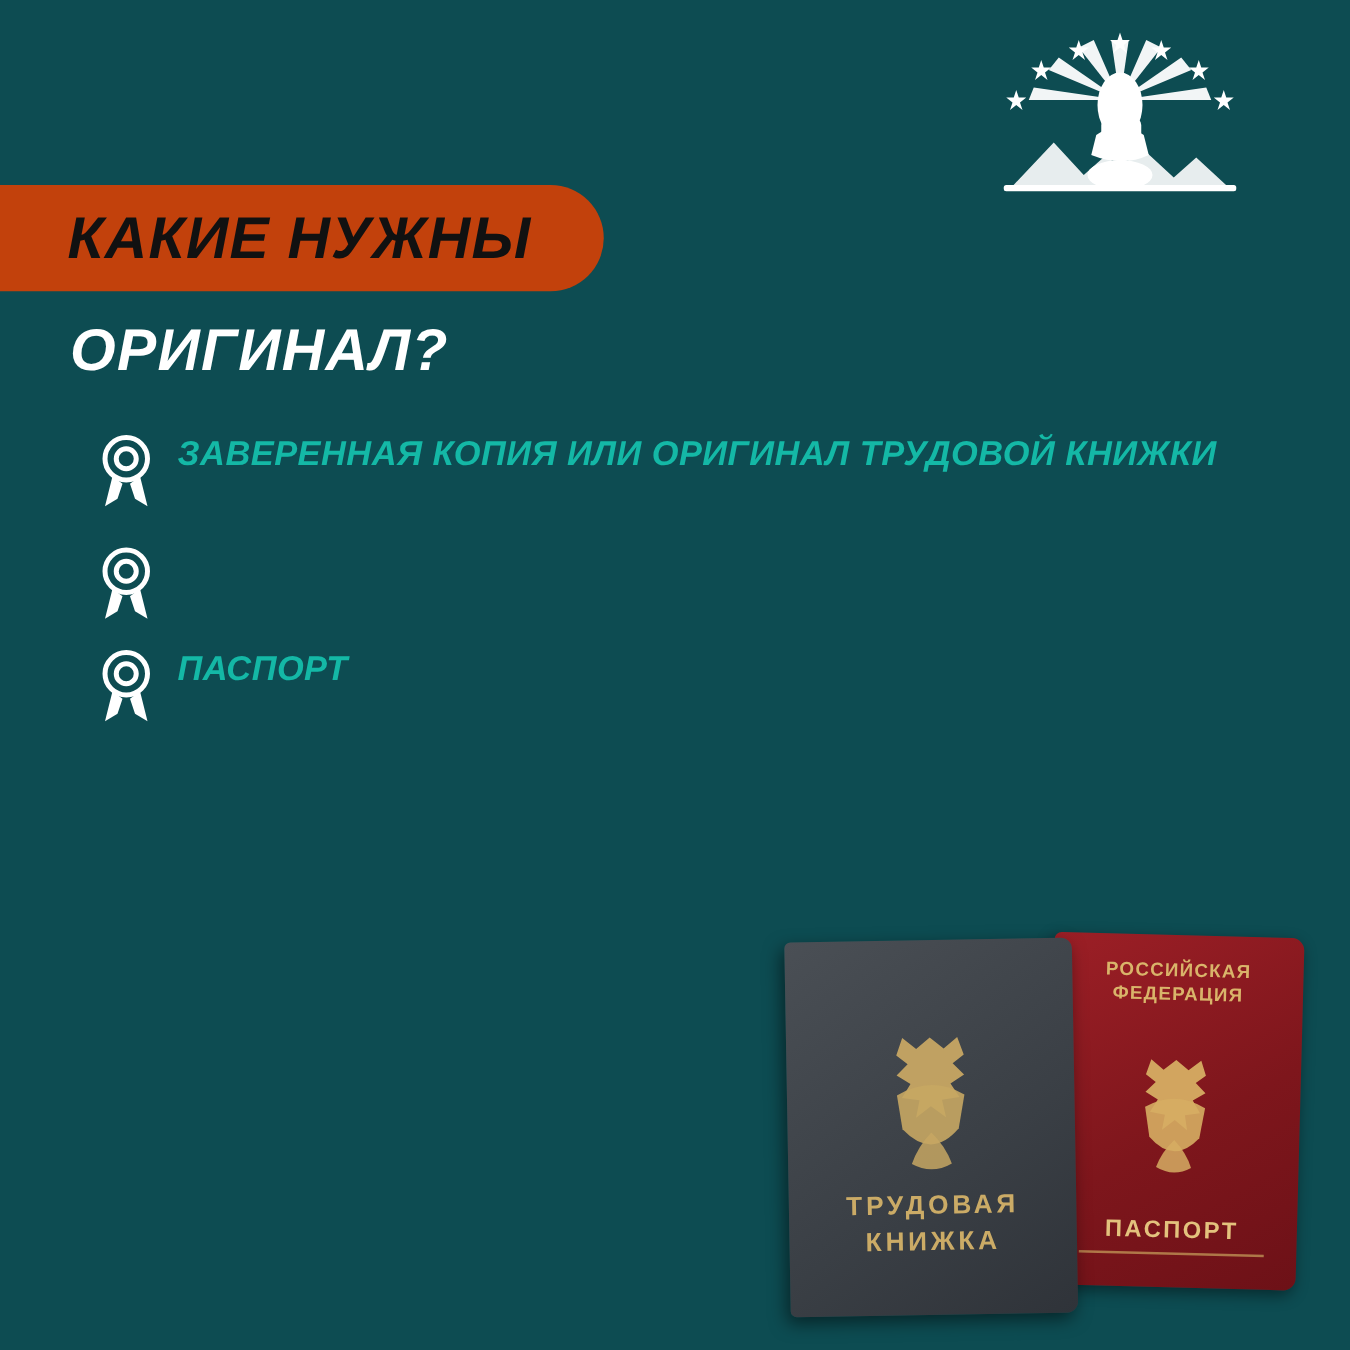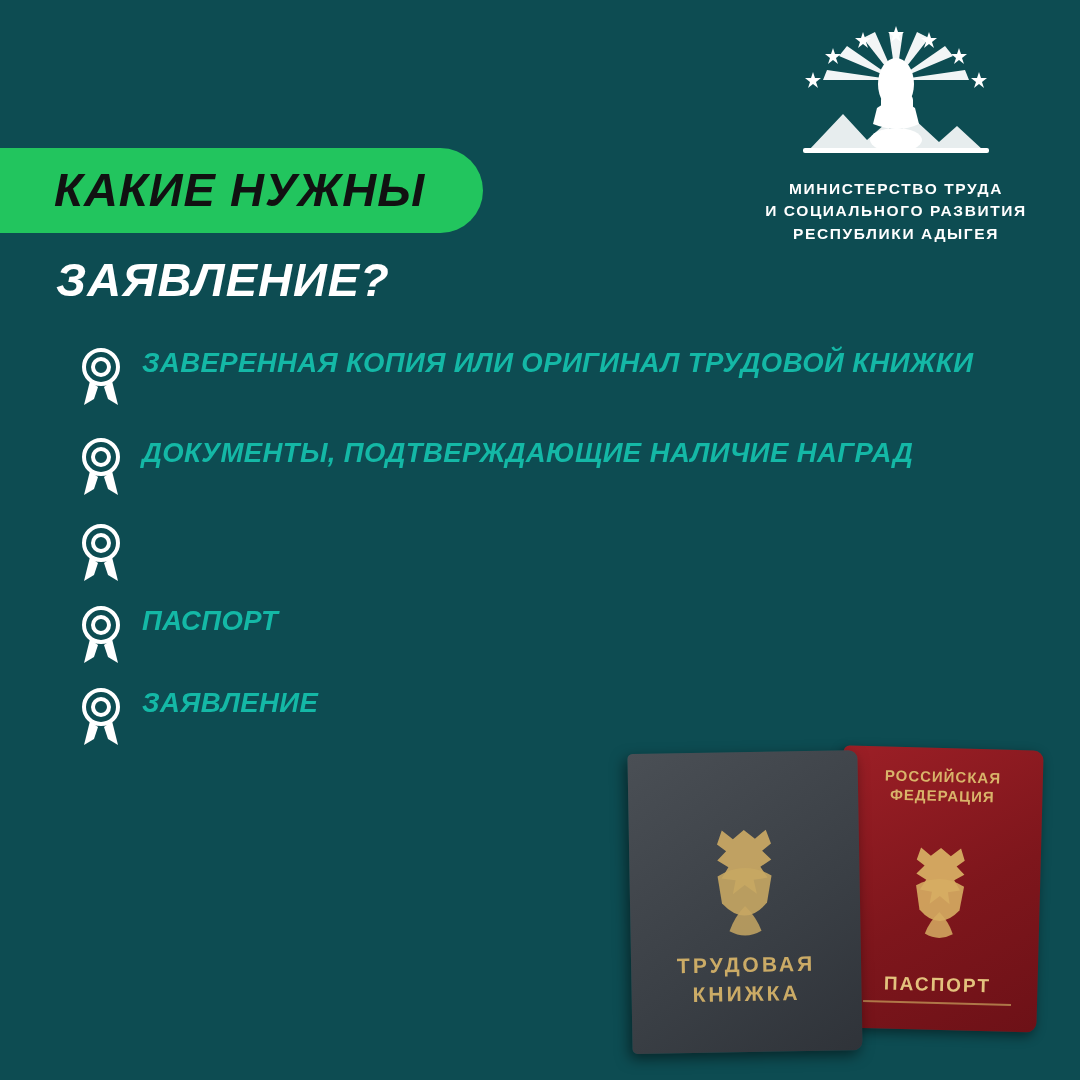--- a/index.html
+++ b/index.html
@@ -36,21 +36,21 @@
     letter-spacing: 1.6px;
     line-height: 1.45;
     text-transform: uppercase;
   }
 
   
   .title-pill {
     position: absolute;
     left: 0;
     top: 148px;
-    background: #22c55e;
+    background: #c2410c;
     border-top-right-radius: 60px;
     border-bottom-right-radius: 60px;
     padding: 14px 58px 16px 54px;
     box-sizing: border-box;
   }
   .title-pill span {
     display: block;
     color: #111111;
     font-size: 47px;
     font-weight: bold;
@@ -228,58 +228,42 @@
         <path d="M96 86 q19 -14 38 0 l4 16 q-21 10 -46 0 z"></path>
 
         <path d="M28 128 L62 92 L86 118 L104 102 L130 128 Z" opacity="0.9"></path>
         <path d="M100 128 L132 96 L158 120 L176 104 L202 128 Z" opacity="0.9"></path>
         <rect x="22" y="126" width="186" height="5" rx="2"></rect>
 
         <ellipse cx="115" cy="118" rx="26" ry="12"></ellipse>
       </g>
     </svg>
   </div>
-  <div class="ministry-lines">
-    <div>МИНИСТЕРСТВО ТРУДА</div>
-    <div>И СОЦИАЛЬНОГО РАЗВИТИЯ</div>
-    <div>РЕСПУБЛИКИ АДЫГЕЯ</div>
-  </div>
 </div>
 
 <div class="title-pill">
   <span>КАКИЕ НУЖНЫ</span>
 </div>
-<div class="title-second">ЗАЯВЛЕНИЕ?</div>
+<div class="title-second">ОРИГИНАЛ?</div>
 
 <div class="list">
 
   <div class="item">
     <span class="rosette">
       <svg viewBox="0 0 46 62" width="46" height="62" aria-hidden="true">
         <circle cx="23" cy="20" r="17" fill="none" stroke="#ffffff" stroke-width="4"></circle>
         <circle cx="23" cy="20" r="8" fill="none" stroke="#ffffff" stroke-width="4"></circle>
         <path d="M12 34 L6 58 L16 52 L20 40 Z" fill="#ffffff"></path>
         <path d="M34 34 L40 58 L30 52 L26 40 Z" fill="#ffffff"></path>
       </svg>
     </span>
     <span class="item-text">ЗАВЕРЕННАЯ КОПИЯ ИЛИ ОРИГИНАЛ ТРУДОВОЙ КНИЖКИ</span>
   </div>
 
 
-  <div class="item tight">
-    <span class="rosette">
-      <svg viewBox="0 0 46 62" width="46" height="62" aria-hidden="true">
-        <circle cx="23" cy="20" r="17" fill="none" stroke="#ffffff" stroke-width="4"></circle>
-        <circle cx="23" cy="20" r="8" fill="none" stroke="#ffffff" stroke-width="4"></circle>
-        <path d="M12 34 L6 58 L16 52 L20 40 Z" fill="#ffffff"></path>
-        <path d="M34 34 L40 58 L30 52 L26 40 Z" fill="#ffffff"></path>
-      </svg>
-    </span>
-    <span class="item-text">ДОКУМЕНТЫ, ПОДТВЕРЖДАЮЩИЕ НАЛИЧИЕ НАГРАД</span>
-  </div>
 
   <div class="item compact">
     <span class="rosette">
       <svg viewBox="0 0 46 62" width="46" height="62" aria-hidden="true">
         <circle cx="23" cy="20" r="17" fill="none" stroke="#ffffff" stroke-width="4"></circle>
         <circle cx="23" cy="20" r="8" fill="none" stroke="#ffffff" stroke-width="4"></circle>
         <path d="M12 34 L6 58 L16 52 L20 40 Z" fill="#ffffff"></path>
         <path d="M34 34 L40 58 L30 52 L26 40 Z" fill="#ffffff"></path>
       </svg>
     </span>
@@ -290,31 +274,20 @@
       <svg viewBox="0 0 46 62" width="46" height="62" aria-hidden="true">
         <circle cx="23" cy="20" r="17" fill="none" stroke="#ffffff" stroke-width="4"></circle>
         <circle cx="23" cy="20" r="8" fill="none" stroke="#ffffff" stroke-width="4"></circle>
         <path d="M12 34 L6 58 L16 52 L20 40 Z" fill="#ffffff"></path>
         <path d="M34 34 L40 58 L30 52 L26 40 Z" fill="#ffffff"></path>
       </svg>
     </span>
     <span class="item-text">ПАСПОРТ</span>
   </div>
 
-  <div class="item compact">
-    <span class="rosette">
-      <svg viewBox="0 0 46 62" width="46" height="62" aria-hidden="true">
-        <circle cx="23" cy="20" r="17" fill="none" stroke="#ffffff" stroke-width="4"></circle>
-        <circle cx="23" cy="20" r="8" fill="none" stroke="#ffffff" stroke-width="4"></circle>
-        <path d="M12 34 L6 58 L16 52 L20 40 Z" fill="#ffffff"></path>
-        <path d="M34 34 L40 58 L30 52 L26 40 Z" fill="#ffffff"></path>
-      </svg>
-    </span>
-    <span class="item-text">ЗАЯВЛЕНИЕ</span>
-  </div>
 
 </div>
 
 <div class="docs">
 
   <div class="passport">
     <div class="p-top">
       <div>РОССИЙСКАЯ</div>
       <div>ФЕДЕРАЦИЯ</div>
     </div>

